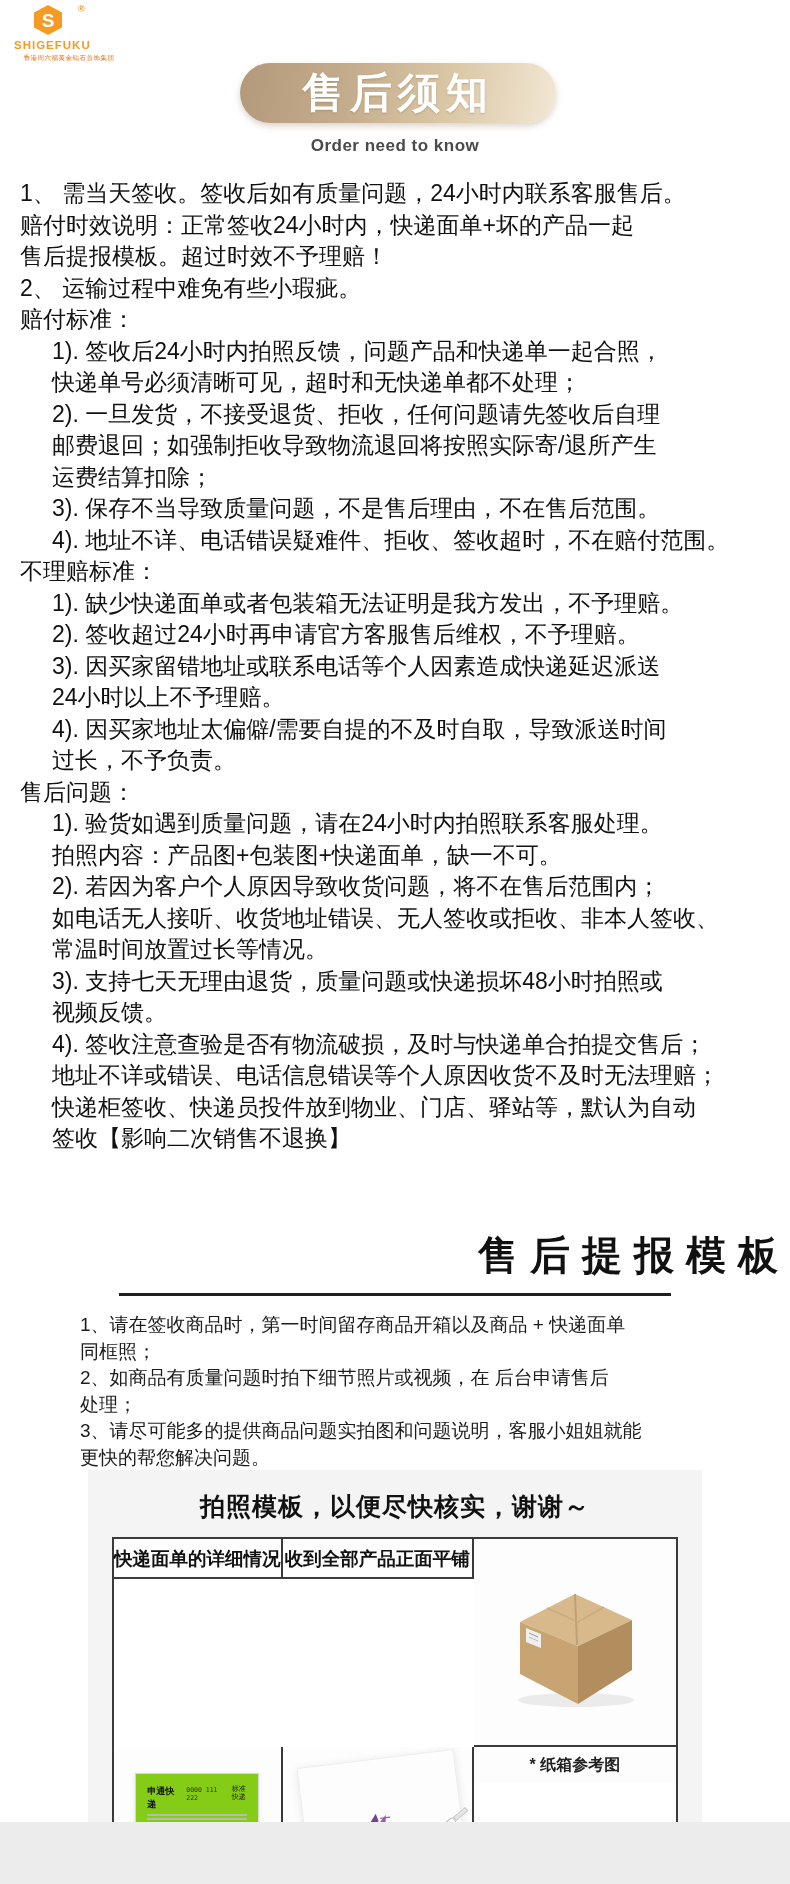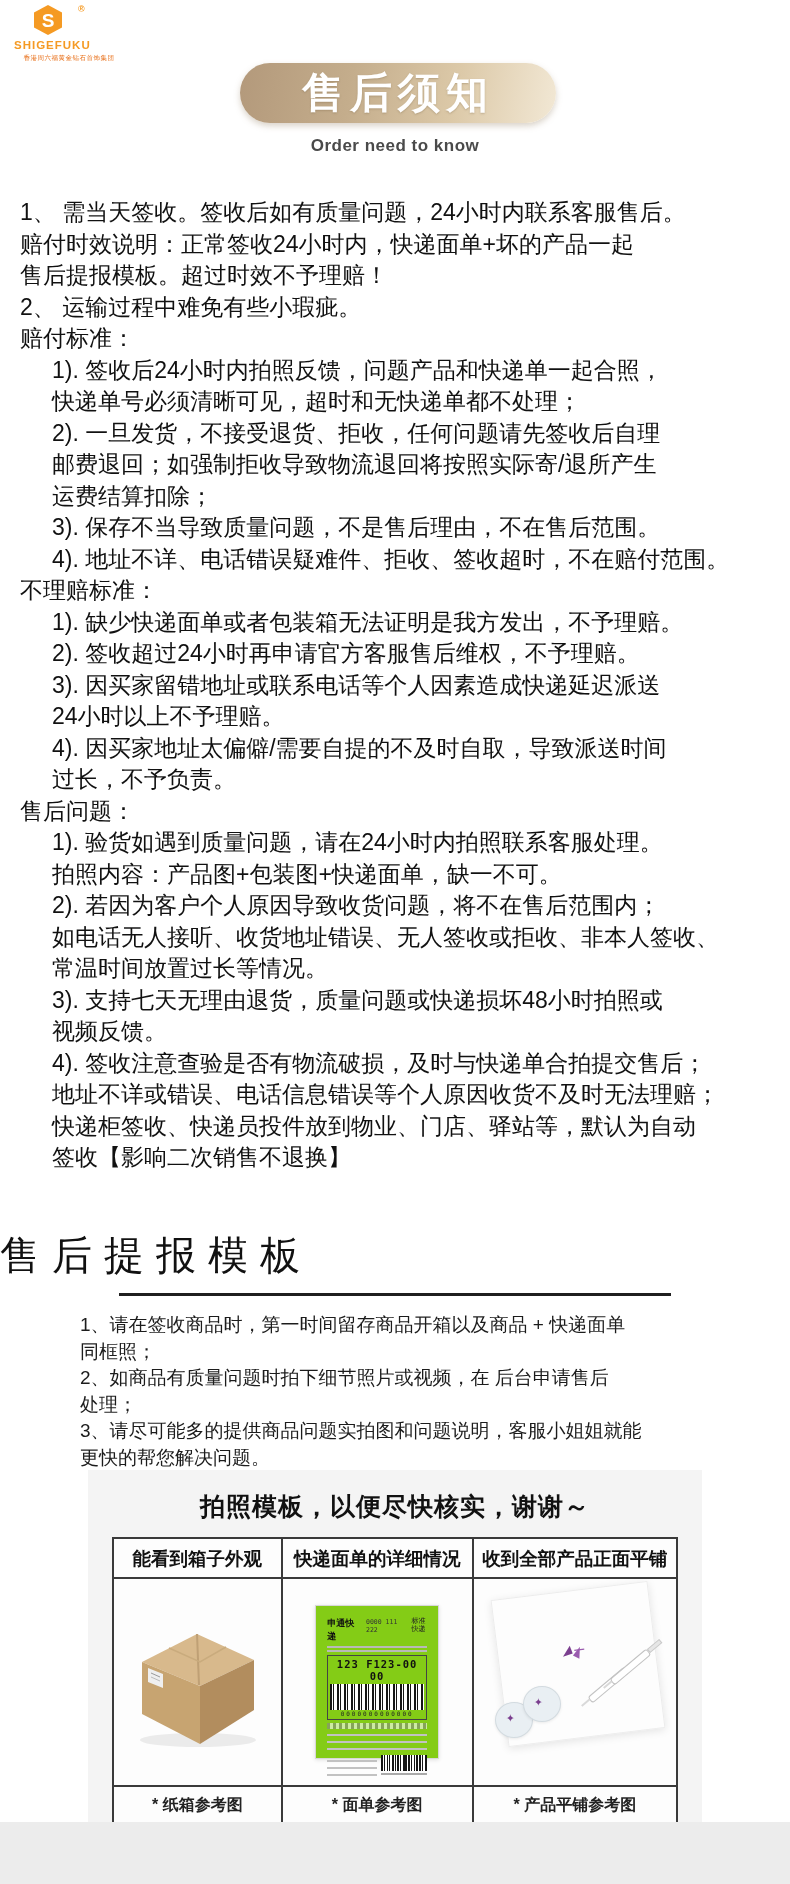--- a/index.html
+++ b/index.html
@@ -16,28 +16,28 @@
 
   
   .banner{position:absolute;left:240px;top:63px;width:316px;height:60px;border-radius:32px;
           background:linear-gradient(100deg,#b3997b 0%,#c4ad8c 35%,#dcc9a8 68%,#f2e8d5 100%);
           box-shadow:0 3px 6px rgba(150,130,100,.35);display:flex;align-items:center;justify-content:center;}
   .banner span{color:#fff;font-size:42px;font-weight:bold;letter-spacing:6px;text-shadow:0 1px 2px rgba(120,100,70,.35);text-align:right;}
   .banner-sub{position:absolute;left:0;top:136px;width:790px;text-align:center;font-size:17px;
               font-weight:600;color:#4a4a4a;letter-spacing:.5px;}
 
   
-  .notice{position:absolute;left:0;top:197px;width:790px;padding:0 16px;box-sizing:border-box;}
+  .notice{position:absolute;left:0;top:178px;width:790px;padding:0 16px;box-sizing:border-box;}
   .notice .l{font-size:23px;line-height:31.5px;font-weight:500;color:#111;white-space:nowrap;}
   .notice .i0{padding-left:4px;}
   .notice .i1{padding-left:36px;}
 
   
   .tmpl{position:absolute;left:0;top:1228px;width:790px;}
-  .tmpl h2{margin:0;text-align:left;font-size:40px;font-weight:normal;color:#111;letter-spacing:12px;}
+  .tmpl h2{margin:0;text-align:right;font-size:40px;font-weight:bold;color:#111;letter-spacing:12px;}
   .tmpl .divider{width:552px;height:3px;background:#1f1f1f;margin:10px auto 0 auto;}
   .tmpl .lines{margin-top:16px;padding:0 86px 0 80px;}
   .tmpl .lines div{font-size:19px;line-height:26.5px;color:#1c1c1c;font-weight:500;}
 
   
   .photo-panel{position:absolute;left:88px;top:1470px;width:614px;height:352px;background:#f4f4f4;}
   .photo-panel h3{margin:20px 0 0 0;text-align:center;font-size:25px;font-weight:bold;color:#111;letter-spacing:1px;}
   .ptable{width:562px;margin:14px auto 0 auto;border:2px solid #3a3a3a;display:grid;
           grid-template-columns:30% 34% 36%;background:#fff;}
   .ptable .cell{border-right:2px solid #3a3a3a;border-bottom:2px solid #3a3a3a;
@@ -157,21 +157,20 @@
       <div>3、请尽可能多的提供商品问题实拍图和问题说明，客服小姐姐就能</div>
       <div>更快的帮您解决问题。</div>
     </div>
   </section>
 
   <section class="photo-panel">
     <h3>拍照模板，以便尽快核实，谢谢～</h3>
 
     <div class="ptable">
 
-      <div class="cell row-head">能看到箱子外观</div>
       <div class="cell row-head">快递面单的详细情况</div>
       <div class="cell row-head">收到全部产品正面平铺</div>
 
       <div class="cell row-img">
         <div class="boxwrap">
           <svg width="150" height="140" viewBox="0 0 150 140">
             <ellipse cx="76" cy="128" rx="58" ry="7" fill="#000" opacity="0.07"></ellipse>
             <polygon points="20,50 75,22 132,48 78,74" fill="#d8b98c"></polygon>
             <polygon points="20,50 78,74 78,132 20,102" fill="#c7a471"></polygon>
             <polygon points="78,74 132,48 132,98 78,132" fill="#b28d5e"></polygon>

